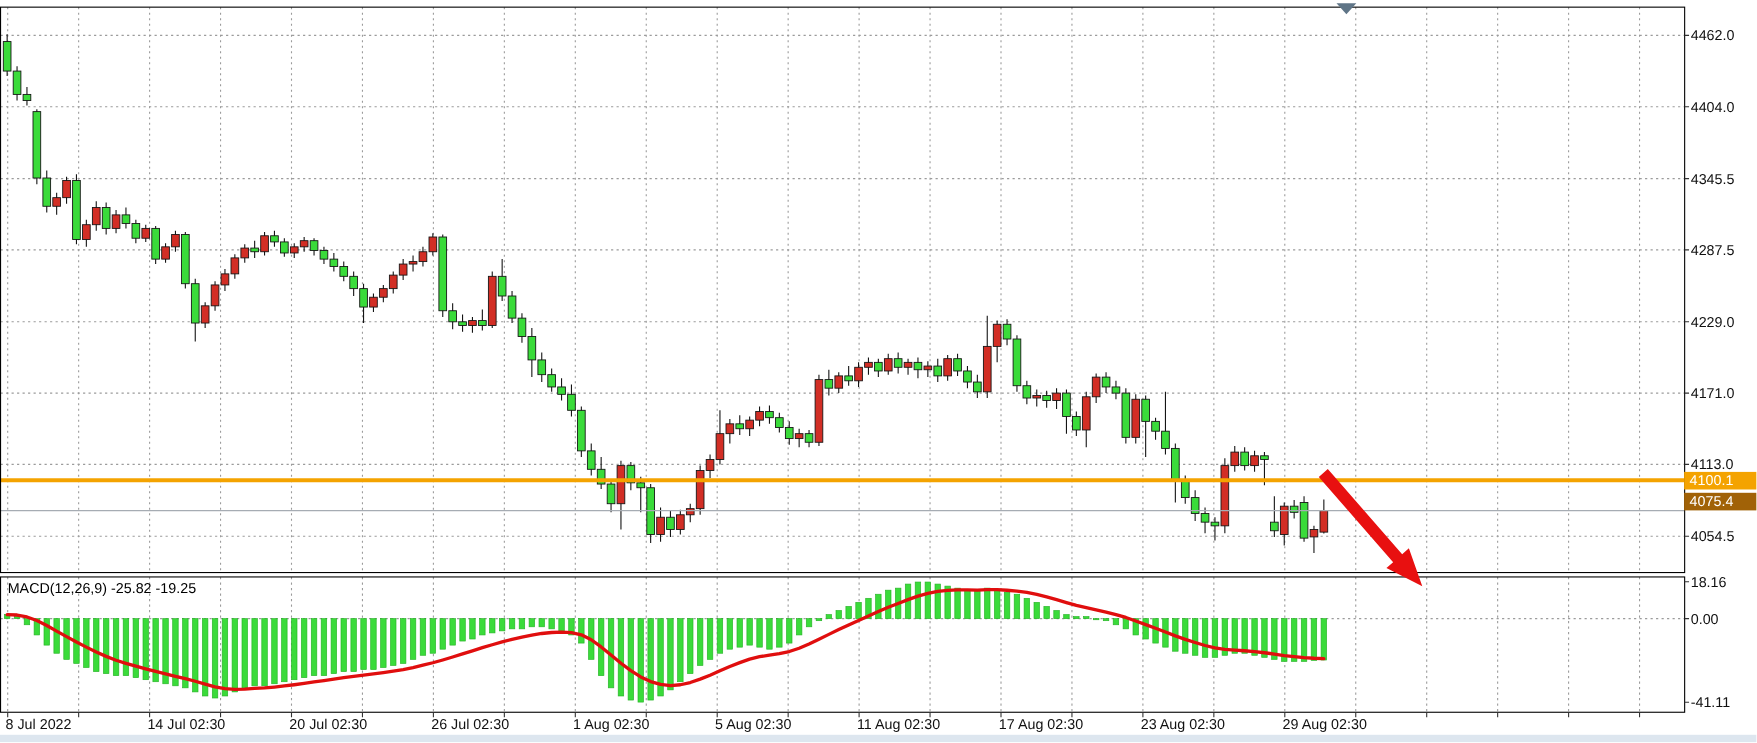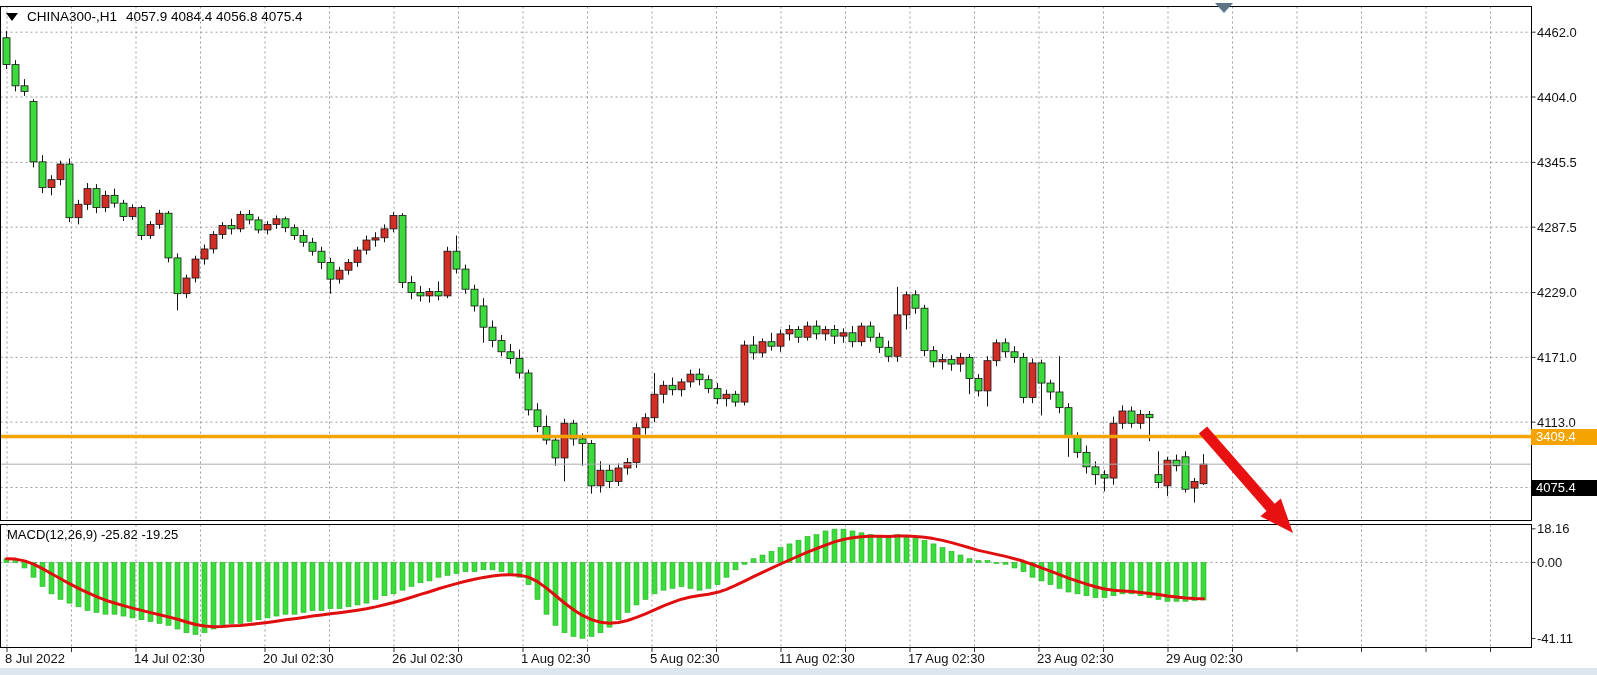--- a/index.html
+++ b/index.html
@@ -812,25 +812,20 @@
       <text x="521" y="663">1 Aug 02:30</text>
       <text x="650" y="663">5 Aug 02:30</text>
       <text x="779" y="663">11 Aug 02:30</text>
       <text x="908" y="663">17 Aug 02:30</text>
       <text x="1037" y="663">23 Aug 02:30</text>
       <text x="1166" y="663">29 Aug 02:30</text>
       <polygon points="1215,3 1233,3 1224,13" fill="#5F7587"></polygon>
       <polygon points="1198.9,433.6 1207.1,426.4 1274.7,503.8 1280.8,498.5 1293,533 1260.4,516.3 1266.5,511.1" fill="#E81010"></polygon>
     </svg>
 
-  <div class="title-bar">
-    <span class="tri-down"></span>
-    <span>CHINA300-,H1</span>
-    <span>4057.9 4084.4 4056.8 4075.4</span>
-  </div>
 
   <div class="macd-label">MACD(12,26,9) -25.82 -19.25</div>
 
-  <div class="badge orange" id="badgeOrange" style="background: rgb(244, 163, 0); top: 428.584px;">3409.4</div>
-  <div class="badge black" id="badgeBlack" style="background: #000000; top: 480px;">4075.4</div>
+  <div class="badge orange" id="badgeOrange" style="background: rgb(244, 163, 0); top: 428.584px;">4100.1</div>
+  <div class="badge black" id="badgeBlack" style="background: #a16207; top: 448px;">4075.4</div>
 
   <div class="bottom-strip" id="bottomStrip" style="background: rgb(221, 230, 239);"></div>
 </div>
 
 </body></html>

